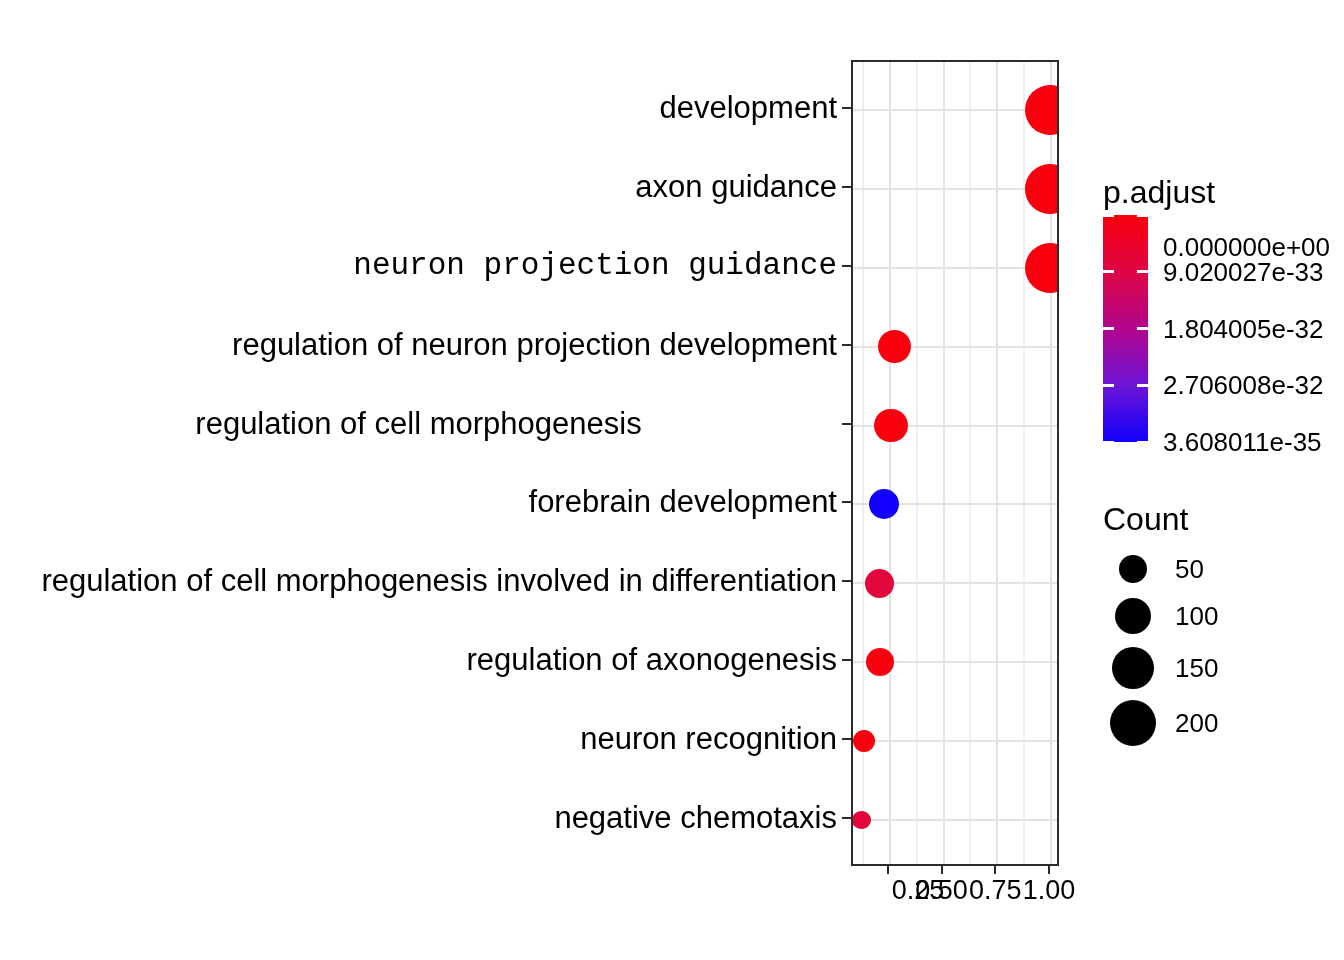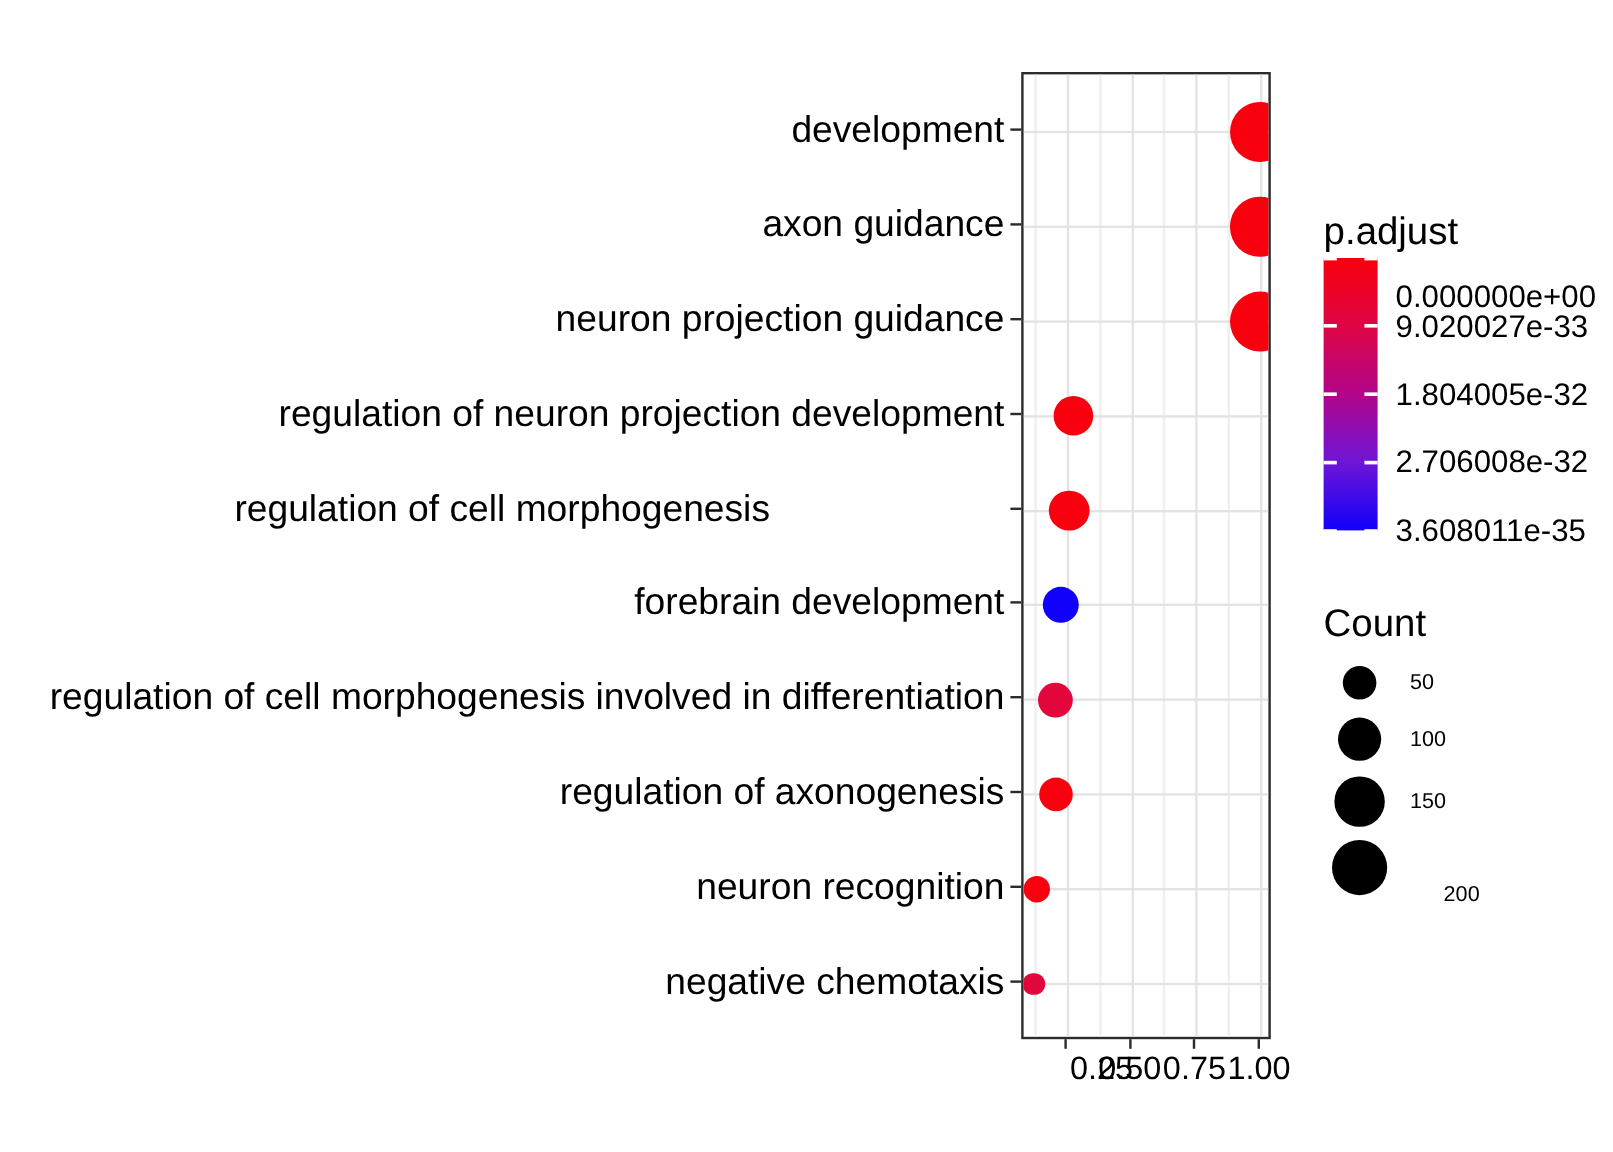--- a/index.html
+++ b/index.html
@@ -40,21 +40,21 @@
   .bar-tick{position:absolute;height:3px;width:11px;background:#ffffff;}
   .bar-tick.left{left:1103px;}
   .bar-tick.right{left:1137px;}
   .gradient-label{
     position:absolute;left:1163px;transform:translateY(-50%);
     font-size:26px;white-space:nowrap;color:#000000;
   }
   .count-dot{position:absolute;border-radius:50%;background:#000000;}
   .count-label{
     position:absolute;left:1175px;transform:translateY(-50%);
-    font-size:18px;color:#000000;white-space:nowrap;
+    font-size:26px;color:#000000;white-space:nowrap;
   }
 </style>
 </head>
 <body>
 
 <div class="figure">
   <div id="panel">
       <div class="gridline-v grid-minor" style="left: 8.89452px;"></div>
       <div class="gridline-v grid-minor" style="left: 62.6691px;"></div>
       <div class="gridline-v grid-minor" style="left: 116.444px;"></div>
@@ -82,21 +82,21 @@
       <div class="dot" style="width: 29.1821px; height: 29.1821px; left: 12.2962px; top: 506.749px; background: rgb(226, 6, 60);"></div>
       <div class="dot" style="width: 28.2848px; height: 28.2848px; left: 12.7449px; top: 586.088px; background: rgb(248, 0, 13);"></div>
       <div class="dot" style="width: 22.0951px; height: 22.0951px; left: -0.0775301px; top: 668.072px; background: rgb(248, 0, 13);"></div>
       <div class="dot" style="width: 18.9067px; height: 18.9067px; left: -0.634304px; top: 748.557px; background: rgb(226, 6, 60);"></div>
     </div>
   <div id="y-axis">
       <div class="y-label" style="top: 89px;">development</div>
       <div class="y-tick" style="left: 842px; top: 107px;"></div>
       <div class="y-label" style="top: 167.89px;">axon guidance</div>
       <div class="y-tick" style="left: 842px; top: 185.89px;"></div>
-      <div class="y-label" style="top: 246.78px;">neuron projection guidance</div>
+      <div class="y-label" style="top: 246.78px; font-family: Liberation Mono, monospace;">neuron projection guidance</div>
       <div class="y-tick" style="left: 842px; top: 264.78px;"></div>
       <div class="y-label" style="top: 325.67px;">regulation of neuron projection development</div>
       <div class="y-tick" style="left: 842px; top: 343.67px;"></div>
       <div class="y-label" style="top: 404.56px; text-align: center;">regulation of cell morphogenesis</div>
       <div class="y-tick" style="left: 842px; top: 422.56px;"></div>
       <div class="y-label" style="top: 483.45px;">forebrain development</div>
       <div class="y-tick" style="left: 842px; top: 501.45px;"></div>
       <div class="y-label" style="top: 562.34px;">regulation of cell morphogenesis involved in differentiation</div>
       <div class="y-tick" style="left: 842px; top: 580.34px;"></div>
       <div class="y-label" style="top: 641.23px;">regulation of axonogenesis</div>
@@ -142,16 +142,16 @@
   <div id="count-legend">
     <div id="count-title" class="legend-title">Count</div>
     <div id="count-entries">
         <div class="count-dot" style="width: 28.2848px; height: 28.2848px; left: 1118.86px; top: 554.858px;"></div>
         <div class="count-label" style="top: 569px;">50</div>
         <div class="count-dot" style="width: 35.9px; height: 35.9px; left: 1115.05px; top: 598.05px;"></div>
         <div class="count-label" style="top: 616px;">100</div>
         <div class="count-dot" style="width: 41.7434px; height: 41.7434px; left: 1112.13px; top: 647.128px;"></div>
         <div class="count-label" style="top: 668px;">150</div>
         <div class="count-dot" style="width: 46.6696px; height: 46.6696px; left: 1109.67px; top: 699.665px;"></div>
-        <div class="count-label" style="top: 745px; margin-left: 28px;">200</div>
+        <div class="count-label" style="top: 723px;">200</div>
       </div>
   </div>
 </div>
 
 </body></html>

